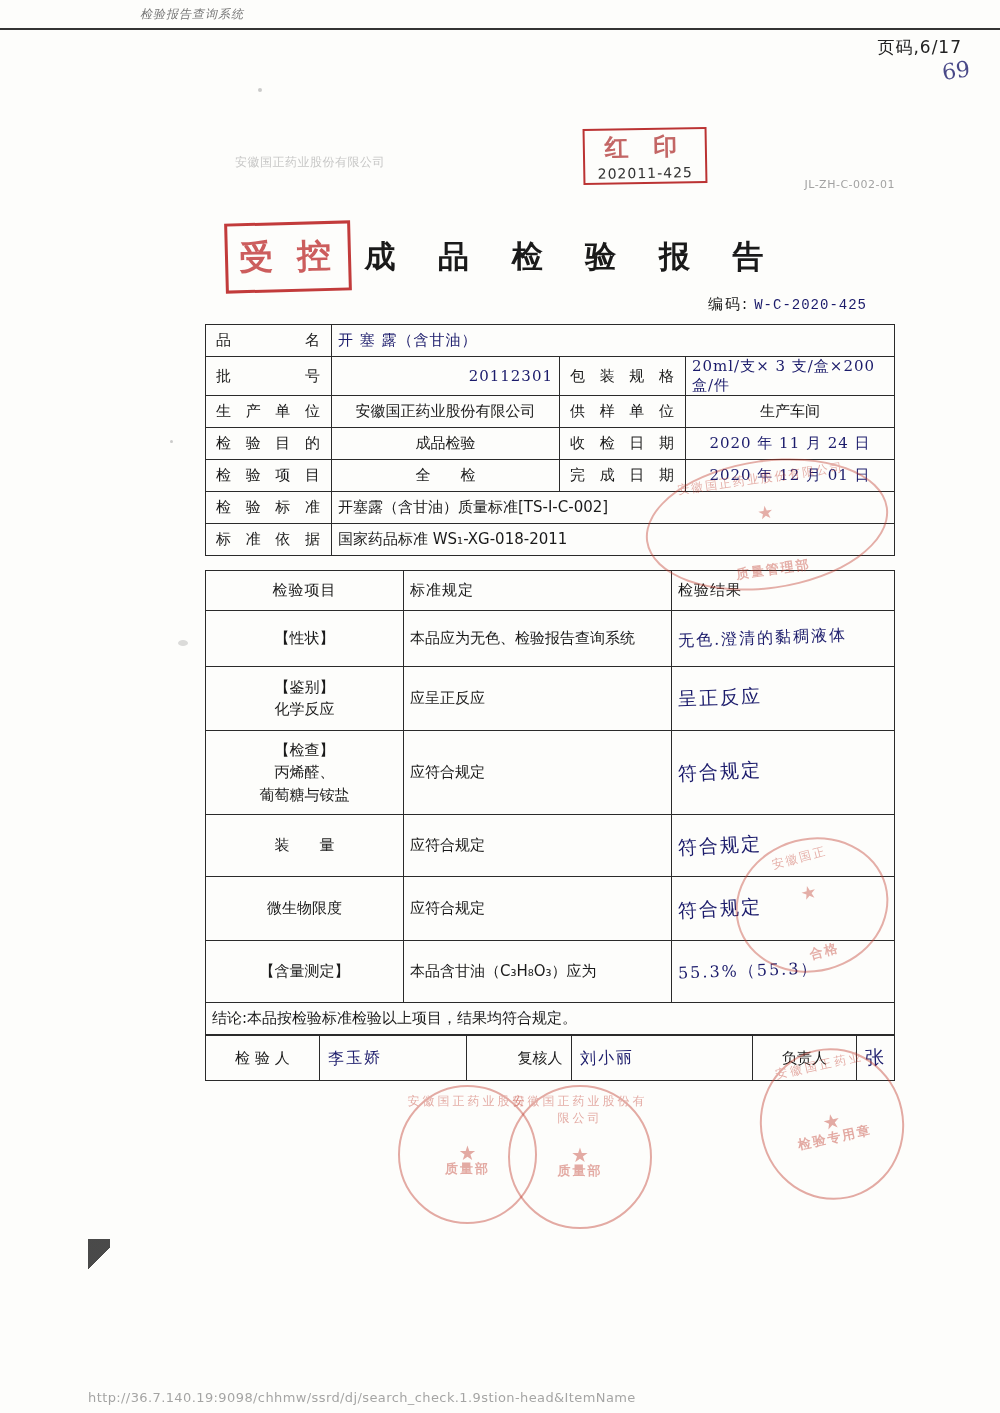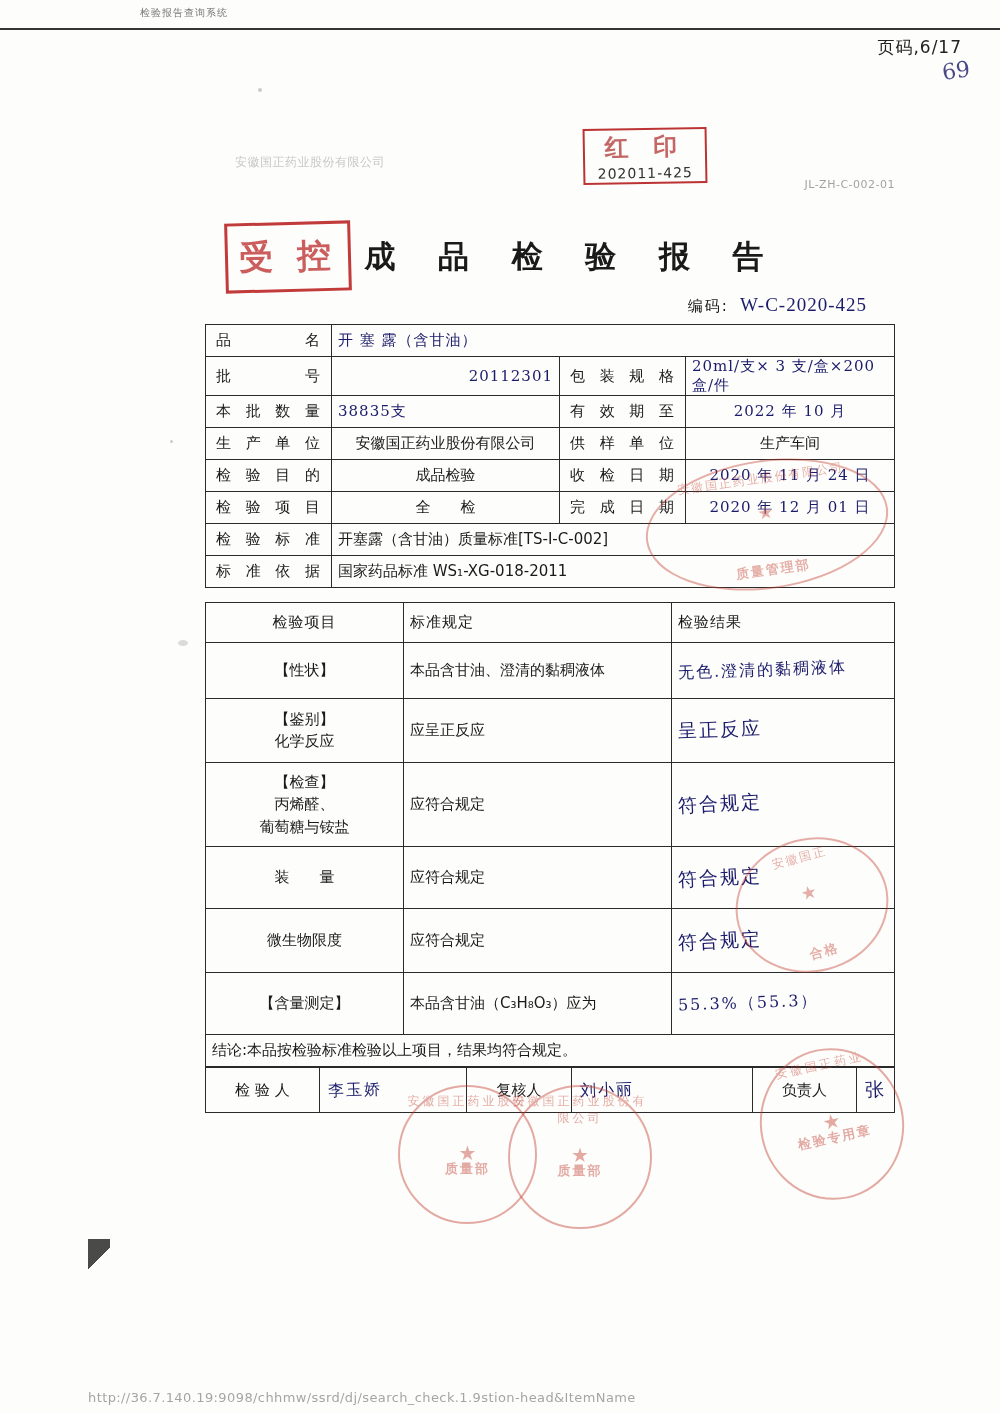--- a/index.html
+++ b/index.html
@@ -7,22 +7,23 @@
     width:1000px;height:1413px;
     background:#fdfdfb;
     font-family:"DejaVu Sans","Liberation Sans",sans-serif;
     color:#1a1a1a;
     position:relative;
     overflow:hidden;
   }
   
   .browser-header{
     position:absolute;top:6px;left:140px;
-    font-size:10px;color:#4a4a4a;letter-spacing:1px;
+    font-size:12px;color:#4a4a4a;letter-spacing:1px;
     opacity:.75;
+    font-style:italic;
   }
   .header-rule{
     position:absolute;top:28px;left:0;width:1000px;height:2px;
     background:#111;opacity:.85;
   }
   .page-number{
     position:absolute;top:36px;right:38px;
     font-size:17px;color:#222;letter-spacing:1px;
     font-family:"DejaVu Sans","Liberation Sans",sans-serif;
   }
@@ -86,22 +87,22 @@
   .doc-title{
     text-align:center;font-size:31px;letter-spacing:12px;font-weight:bold;
     padding-top:8px;padding-left:40px;
     font-family:Liberation Mono, monospace;
   }
   .serial-row{
     position:relative;height:30px;text-align:right;padding-right:28px;
   }
   .serial-label{font-size:15px;letter-spacing:2px;}
   .serial-value{
-    font-size:19px;color:#1b1b6b;margin-left:6px;
-    font-family:Liberation Serif, serif;
+    font-size:14px;color:#1b1b6b;
+    font-family:Liberation Mono, monospace;
     letter-spacing:1px;
   }
 
   
   table{border-collapse:collapse;width:100%;}
   .info-table td{
     border:1px solid #2a2a2a;
     height:31px;font-size:15px;padding:0 6px;
     vertical-align:middle;
   }
@@ -211,26 +212,20 @@
       <td class="lbl">品　名</td>
       <td colspan="3" class="hand">开 塞 露（含甘油）</td>
     </tr>
     <tr>
       <td class="lbl">批　号</td>
       <td class="hand" style="width:215px;text-align:right;">20112301</td>
       <td class="lbl">包装规格</td>
       <td class="hand hand-sm">20ml/支× 3 支/盒×200 盒/件</td>
     </tr>
     <tr>
-      <td class="lbl">本批数量</td>
-      <td class="hand">38835支</td>
-      <td class="lbl">有效期至</td>
-      <td class="hand val-wide">2022 年 10 月</td>
-    </tr>
-    <tr>
       <td class="lbl">生产单位</td>
       <td class="ctr">安徽国正药业股份有限公司</td>
       <td class="lbl">供样单位</td>
       <td class="ctr">生产车间</td>
     </tr>
     <tr>
       <td class="lbl">检验目的</td>
       <td class="ctr">成品检验</td>
       <td class="lbl">收检日期</td>
       <td class="hand val-wide">2020 年 11 月 24 日</td>
@@ -254,21 +249,21 @@
 
   <table class="result-table">
     <tbody>
         <tr>
       <td class="col1 th">检验项目</td>
       <td class="col2 th">标准规定</td>
       <td class="col3 th">检验结果</td>
     </tr>
     <tr style="height:56px;">
       <td class="col1">【性状】</td>
-      <td class="col2">本品含甘油、澄清的黏稠液体</td>
+      <td class="col2">本品应为无色、检验报告查询系统</td>
       <td class="col3"><span class="hw hw-sm">无色.澄清的黏稠液体</span></td>
     </tr>
     <tr style="height:64px;">
       <td class="col1" style="white-space:pre-line;"><span>【鉴别】
 化学反应</span></td>
       <td class="col2">应呈正反应</td>
       <td class="col3"><span class="hw">呈正反应</span></td>
     </tr>
     <tr style="height:84px;">
       <td class="col1" style="white-space:pre-line;"><span>【检查】
@@ -298,21 +293,21 @@
       </td>
     </tr>
   </tbody>
     </table>
 
   <table class="sign-table">
     <tbody>
         <tr>
       <td style="width:100px;text-align:center;">检 验 人</td>
       <td style="width:135px;"><span class="hw hw-sm">李玉娇</span></td>
-      <td style="width:90px;text-align:center;">复核人</td>
+      <td style="width:90px;text-align:right;">复核人</td>
       <td style="width:170px;"><span class="hw hw-sm">刘小丽</span></td>
       <td style="width:90px;text-align:center;">负责人</td>
       <td><span class="hw">张</span></td>
     </tr>
   </tbody>
     </table>
 </div>
 
 <div class="seal-ellipse" style="left:645px;top:460px;width:240px;height:125px;transform:rotate(-8deg);">
   <div class="arc">安徽国正药业股份有限公司</div>

